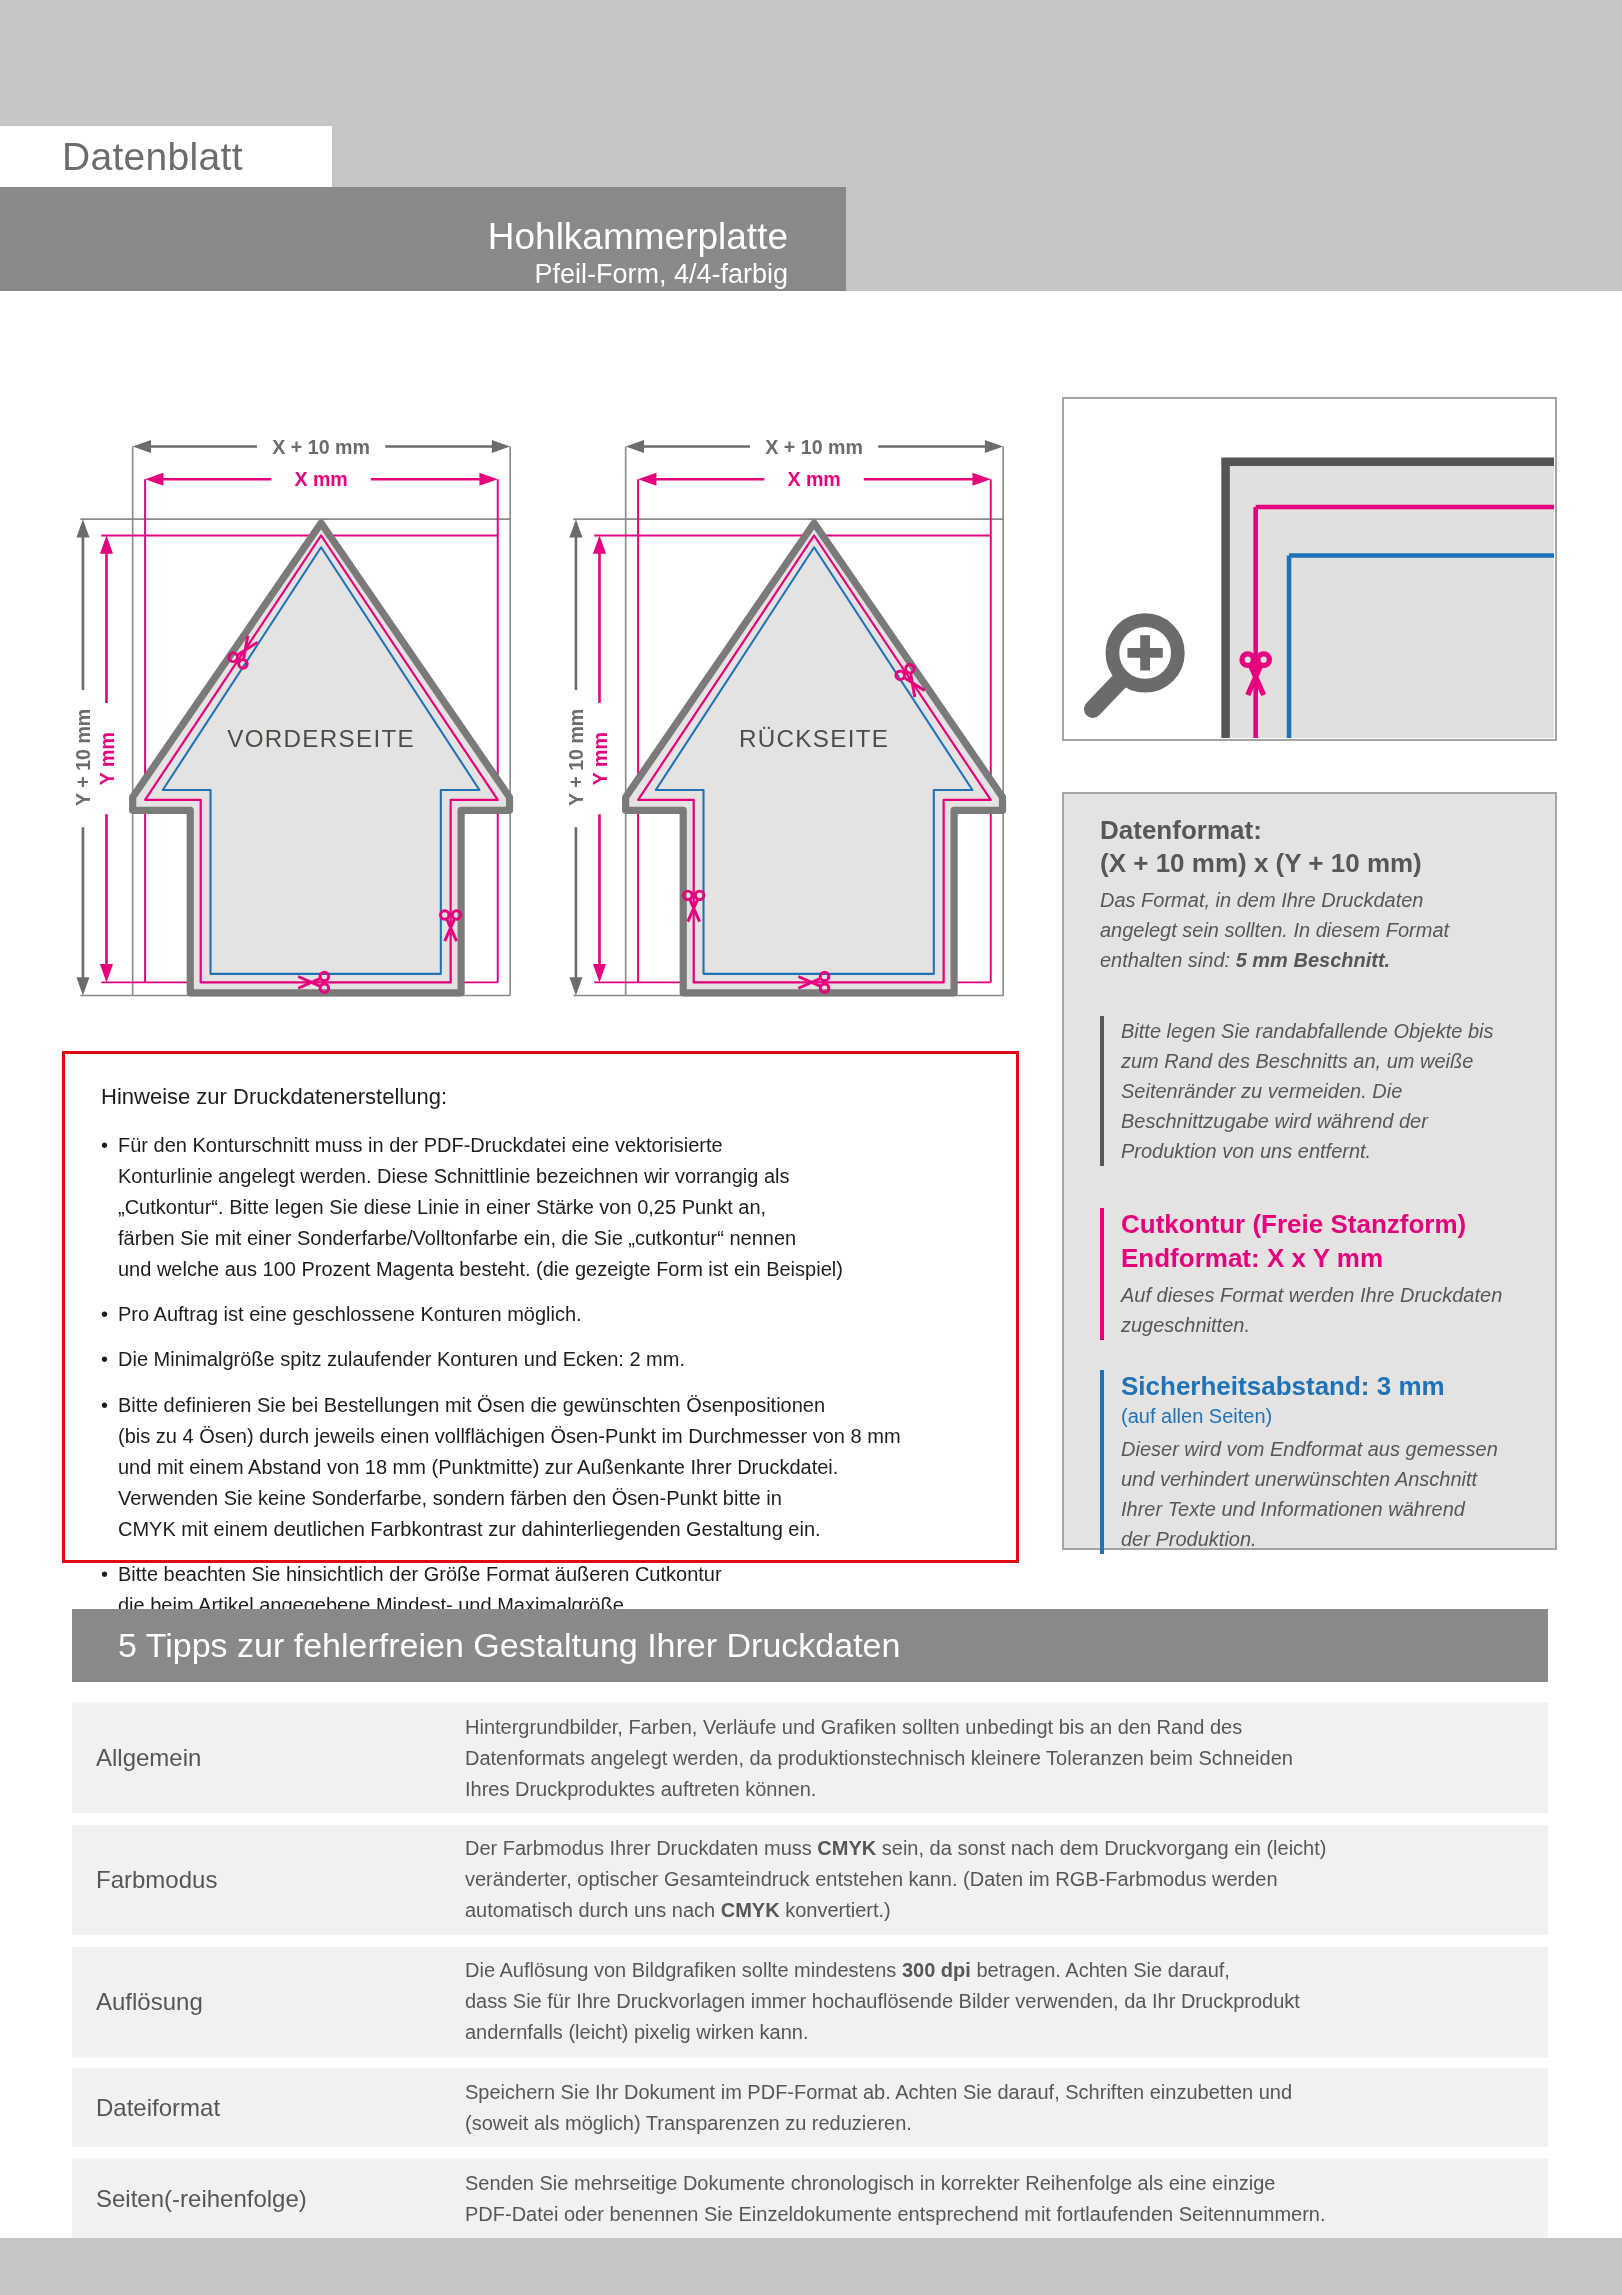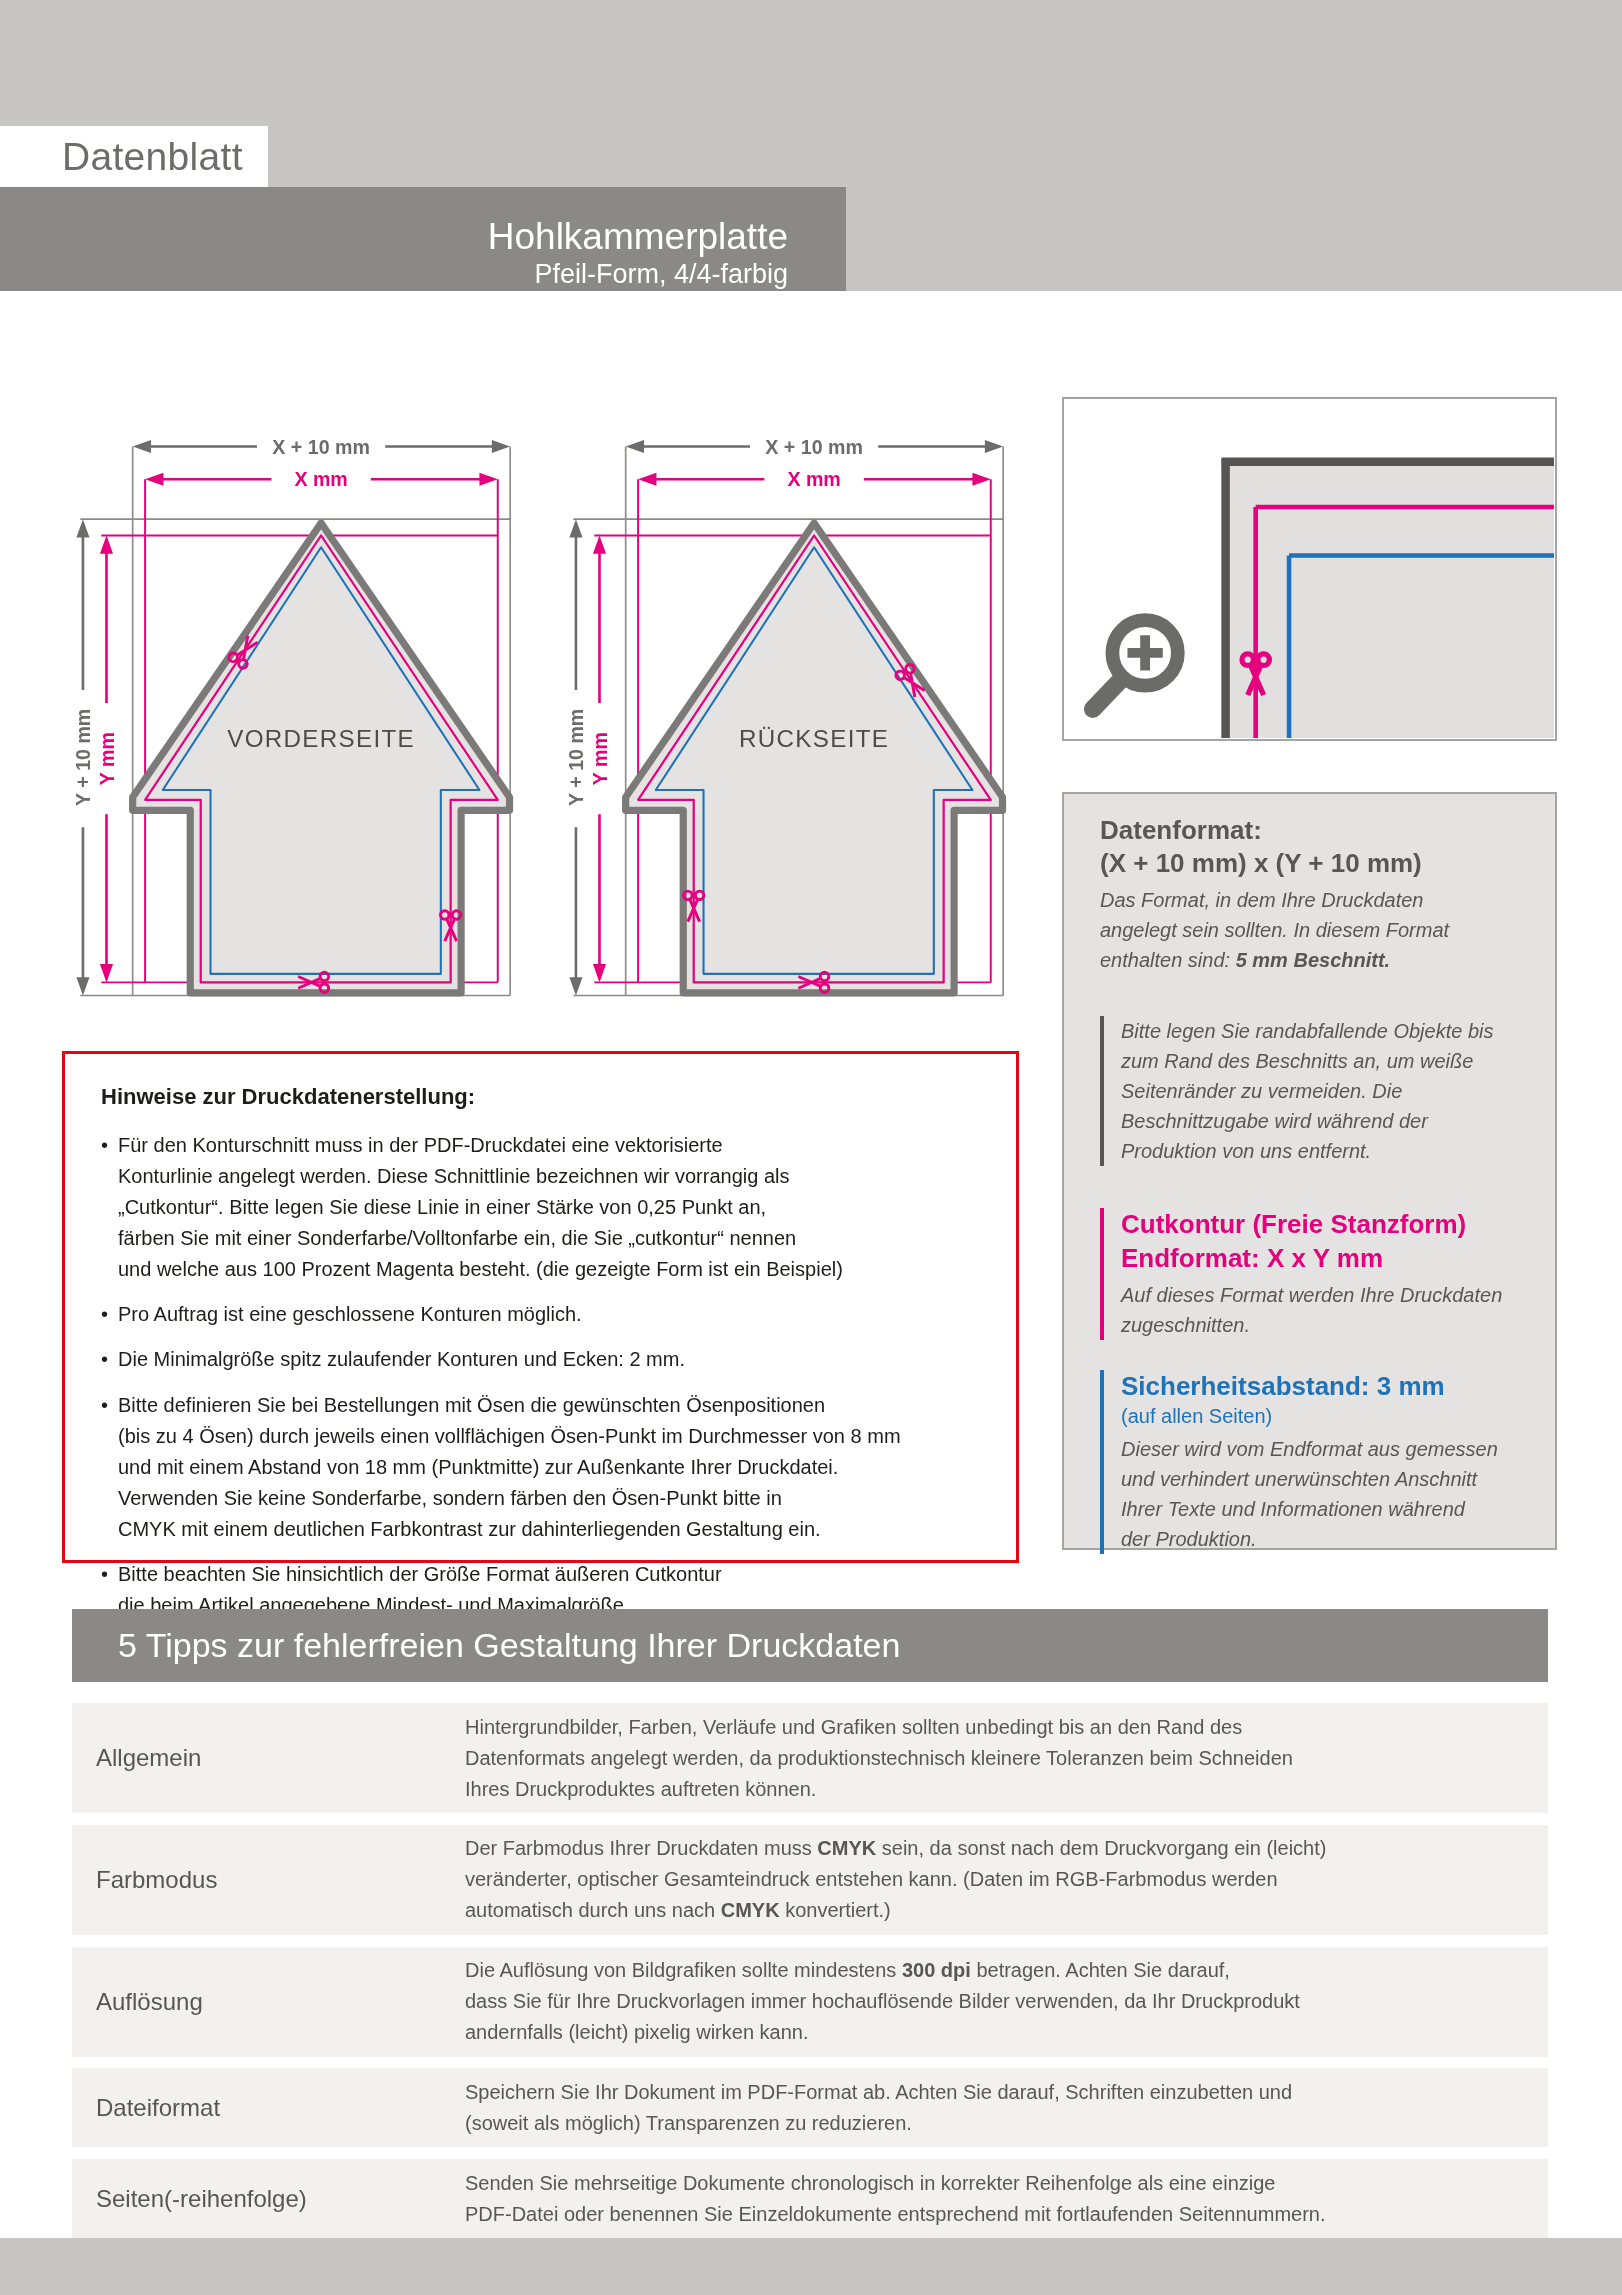--- a/index.html
+++ b/index.html
@@ -2,42 +2,42 @@
 <html style="font-size:10.5px"><head>
 <meta charset="utf-8">
 <style>
   * { margin:0; padding:0; box-sizing:border-box; }
   html,body { background:#ffffff; }
   body { font-family:"Liberation Sans", sans-serif; }
   .page { position:relative; width:1623px; height:2295px; background:#ffffff; overflow:hidden; }
 
   
   .band-top { position:absolute; left:0; top:0; width:1623px; height:291px; background:#c6c5c4; }
-  .datenblatt-box { position:absolute; left:0; top:126px; width:268px; height:62px; background:#ffffff;
+  .datenblatt-box { position:absolute; left:0; top:126px; width:332px; height:62px; background:#ffffff;
                     display:flex; align-items:center; padding-left:62px; }
   .datenblatt-box span { font-size:39px; color:#6c6c6a; letter-spacing:0.3px; }
   .header-bar { position:absolute; left:0; top:187px; width:846px; height:104px; background:#8a8987;
                 display:flex; flex-direction:column; justify-content:center; align-items:flex-end;
                 padding-right:58px; color:#ffffff; }
   .header-bar .h1 { font-size:37px; line-height:1.15;margin-top:28px; }
   .header-bar .h2 { font-size:27px; line-height:1.2; }
 
   
   .diagram { position:absolute; top:402px; width:458px; height:602px; }
   #diagram-front { left:62px; }
   #diagram-back  { left:555px; }
   svg text { font-family:"Liberation Sans", sans-serif; }
   .dimtext  { font-size:30px; font-weight:bold; fill:#6d6c6a; }
   .dimtext-m{ font-size:30px; font-weight:bold; fill:#e5007d; }
   .sidelabel{ font-size:37px; fill:#4c4c4a; letter-spacing:2px; }
 
   
   .hinweise { position:absolute; left:62px; top:1051px; width:957px; height:512px;
               background:#ffffff; border:3.9px solid #e30613; padding:30px 26px 19.6px 36px; }
-  .hinweise h3 { font-size:22px; font-weight:bold; color:#1d1d1b; margin-bottom:19.6px; }
+  .hinweise h3 { font-size:22px; font-weight:normal; color:#1d1d1b; margin-bottom:19.6px; }
   .hinweise ul { list-style:none; }
   .hinweise li { display:flex; font-size:20px; color:#1d1d1b; line-height:1.55; margin-bottom:14.4px; }
   .hinweise li .blt { width:17px; flex:0 0 17px; }
 
   
   .panel-white { position:absolute; left:1062px; top:397px; width:495px; height:344px;
                  background:#ffffff; border:2.6px solid #a5a4a2; overflow:hidden; }
   .panel-gray  { position:absolute; left:1062px; top:792px; width:495px; height:758px;
                  background:#e4e3e1; border:2.6px solid #a5a4a2; padding:19.6px 25px 13px 36px; }
   .sec { margin-bottom:30px; }

